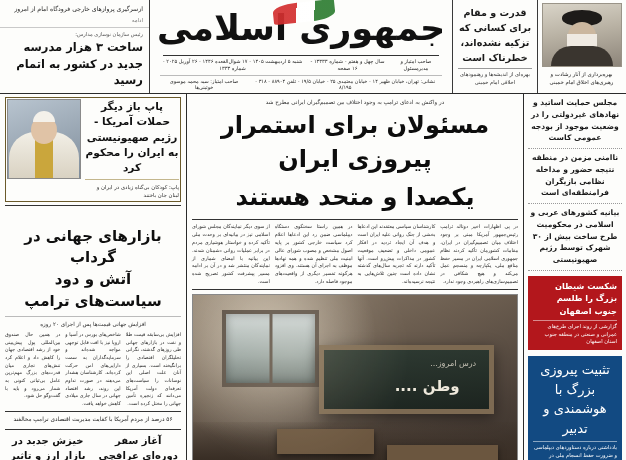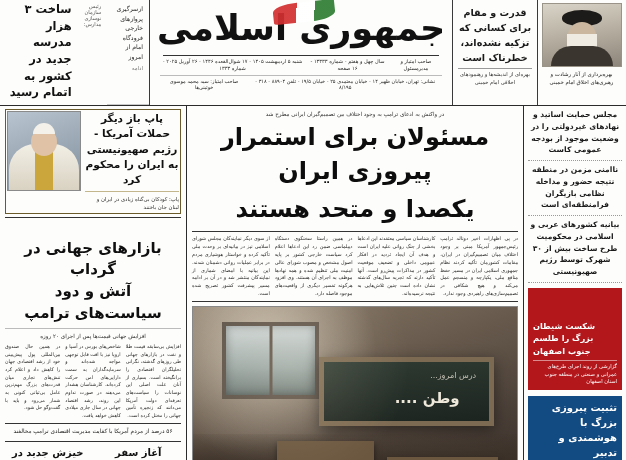--- a/index.html
+++ b/index.html
@@ -117,21 +117,21 @@
   .masthead-meta .cell { text-align: center; padding: 0 2px; }
   .masthead-meta2 {
     width: 96%; font-size: 5px; color: #262626; text-align: center;
     border-top: 1px solid #bbb; margin-top: 2px; padding-top: 2px;
     display: flex; justify-content: space-between;
   }
   
   .top-left {
     width: 150px;
     border-right: 1px solid #3a3a3a;
-    display: flex; 
+    display: flex; flex-direction: column;
   }
   .tl-brief {
     font-size: 6.2px; color: #1e1e1e; padding: 4px 6px 3px 6px;
     line-height: 1.55; border-bottom: 1px solid #c9c9c9;
   }
   .tl-brief .more { color: #7a7a7a; font-size: 5.4px; display:block; margin-top:2px;}
   .tl-sub { font-size: 5.2px; color: #555; padding: 3px 6px 1px 6px; }
   .tl-head {
     font-size: 11.5px; font-weight: bold; line-height: 1.45; color: #111;
     padding: 1px 6px 4px 6px;
@@ -157,27 +157,27 @@
     padding-bottom: 4px;
   }
   .mini-box .t {
     font-size: 7.6px; font-weight: bold; line-height: 1.55; color: #1a1a1a;
     text-align: center;
   }
   .redbox {
     background: #b3171c; color: #fff;
     padding: 4px 5px; margin-top: 2px;
   }
-  .redbox .t { font-size: 8.2px; font-weight: bold; line-height: 1.5; text-align:left;margin-top:28px; }
+  .redbox .t { font-size: 8.2px; font-weight: bold; line-height: 1.5; text-align:right; }
   .redbox .s { font-size: 5.2px; line-height: 1.5; margin-top: 3px; border-top:1px solid rgba(255,255,255,.5); padding-top:2px;}
   .bluebox {
     background: #124a82; color: #fff;
     padding: 4px 5px; margin-top: 3px;
   }
-  .bluebox .t { font-size: 10px; font-weight: bold; line-height: 1.5; }
+  .bluebox .t { font-size: 13px; font-weight: normal; line-height: 1.5; text-align:center; }
   .bluebox .s { font-size: 5.2px; line-height: 1.5; margin-top: 3px; border-top:1px solid rgba(255,255,255,.5); padding-top:2px;}
 
   
   .col-center {
     flex: 1;
     display: flex; flex-direction: column;
     border-left: 1px solid #2b2b2b;
     padding: 3px 5px 2px 5px;
   }
   .kicker {

